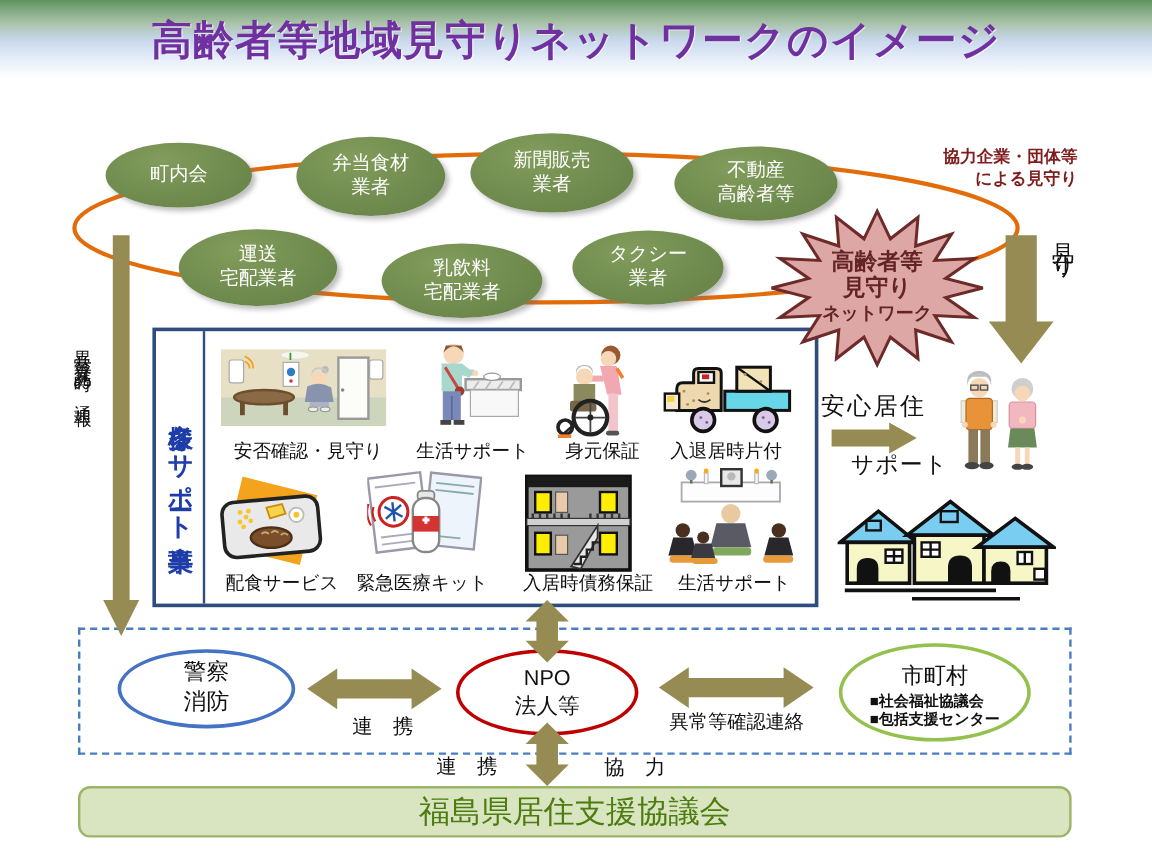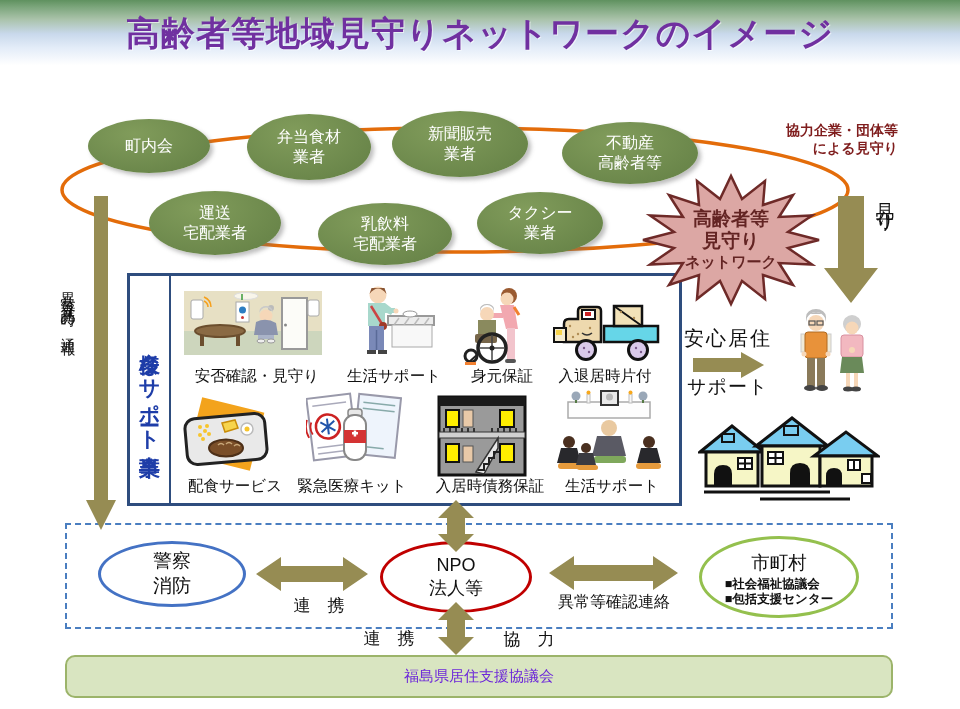--- a/index.html
+++ b/index.html
@@ -52,42 +52,42 @@
   .support-title{
     position:absolute;left:0;top:0;height:227px;width:41px;border-right:2px solid #2e4d7e;
     display:flex;align-items:center;justify-content:center;
     writing-mode:vertical-rl;text-orientation:upright;
     font-size:21px;font-weight:bold;color:#1e3da8;letter-spacing:1px;
   }
   .svc-label{position:absolute;font-size:15.5px;color:#111;text-align:center;font-weight:500;}
   .svc-img{position:absolute;}
 
   .anshin{left:684px;top:325px;font-size:20px;letter-spacing:2px;color:#111;font-weight:500;}
-  .saport{left:687px;top:374px;font-size:19px;letter-spacing:1px;color:#111;font-weight:500;}
+  .saport{left:709px;top:374px;font-size:19px;letter-spacing:1px;color:#111;font-weight:500;}
 
   
   .dashed-box{left:65px;top:523px;width:828px;height:106px;border:2px dashed #4a7ec0;background:transparent;}
 
   .org-ellipse{position:absolute;background:#fff;border-radius:50%;display:flex;flex-direction:column;align-items:center;justify-content:center;text-align:center;}
   .police{left:98px;top:541px;width:148px;height:66px;border:3px solid #4472c4;font-size:19px;line-height:1.3;}
   .npo{left:380px;top:541px;width:152px;height:72px;border:3px solid #c00000;font-size:18px;line-height:1.3;}
   .city{left:699px;top:536px;width:160px;height:82px;border:3px solid #94c04e;}
   .city-title{font-size:18.5px;color:#111;margin-top:2px;}
   .city-bullets{font-size:12.5px;font-weight:bold;line-height:1.2;text-align:left;margin-top:2px;}
 
   .arrow-label{position:absolute;color:#111;text-align:center;}
   .renkei-1{left:288px;top:594px;width:62px;font-size:17px;}
   .ijou{left:547px;top:592px;width:134px;font-size:16px;text-align:center;}
   .renkei-2{left:358px;top:627px;width:62px;font-size:17px;}
   .kyoryoku{left:498px;top:628px;width:62px;font-size:17px;}
 
   .council-bar{
     left:65px;top:655px;width:828px;height:43px;border-radius:10px;
     background:#d9e5c1;border:2px solid #9cb46a;
-    font-size:15px;color:#6d28d9;
+    font-size:26px;color:#4d7c0f;
   }
 
   svg{display:block;}
   .svg-layer{position:absolute;left:0;top:0;pointer-events:none;}
 </style>
 </head>
 <body>
 
 <div class="stage">
 

